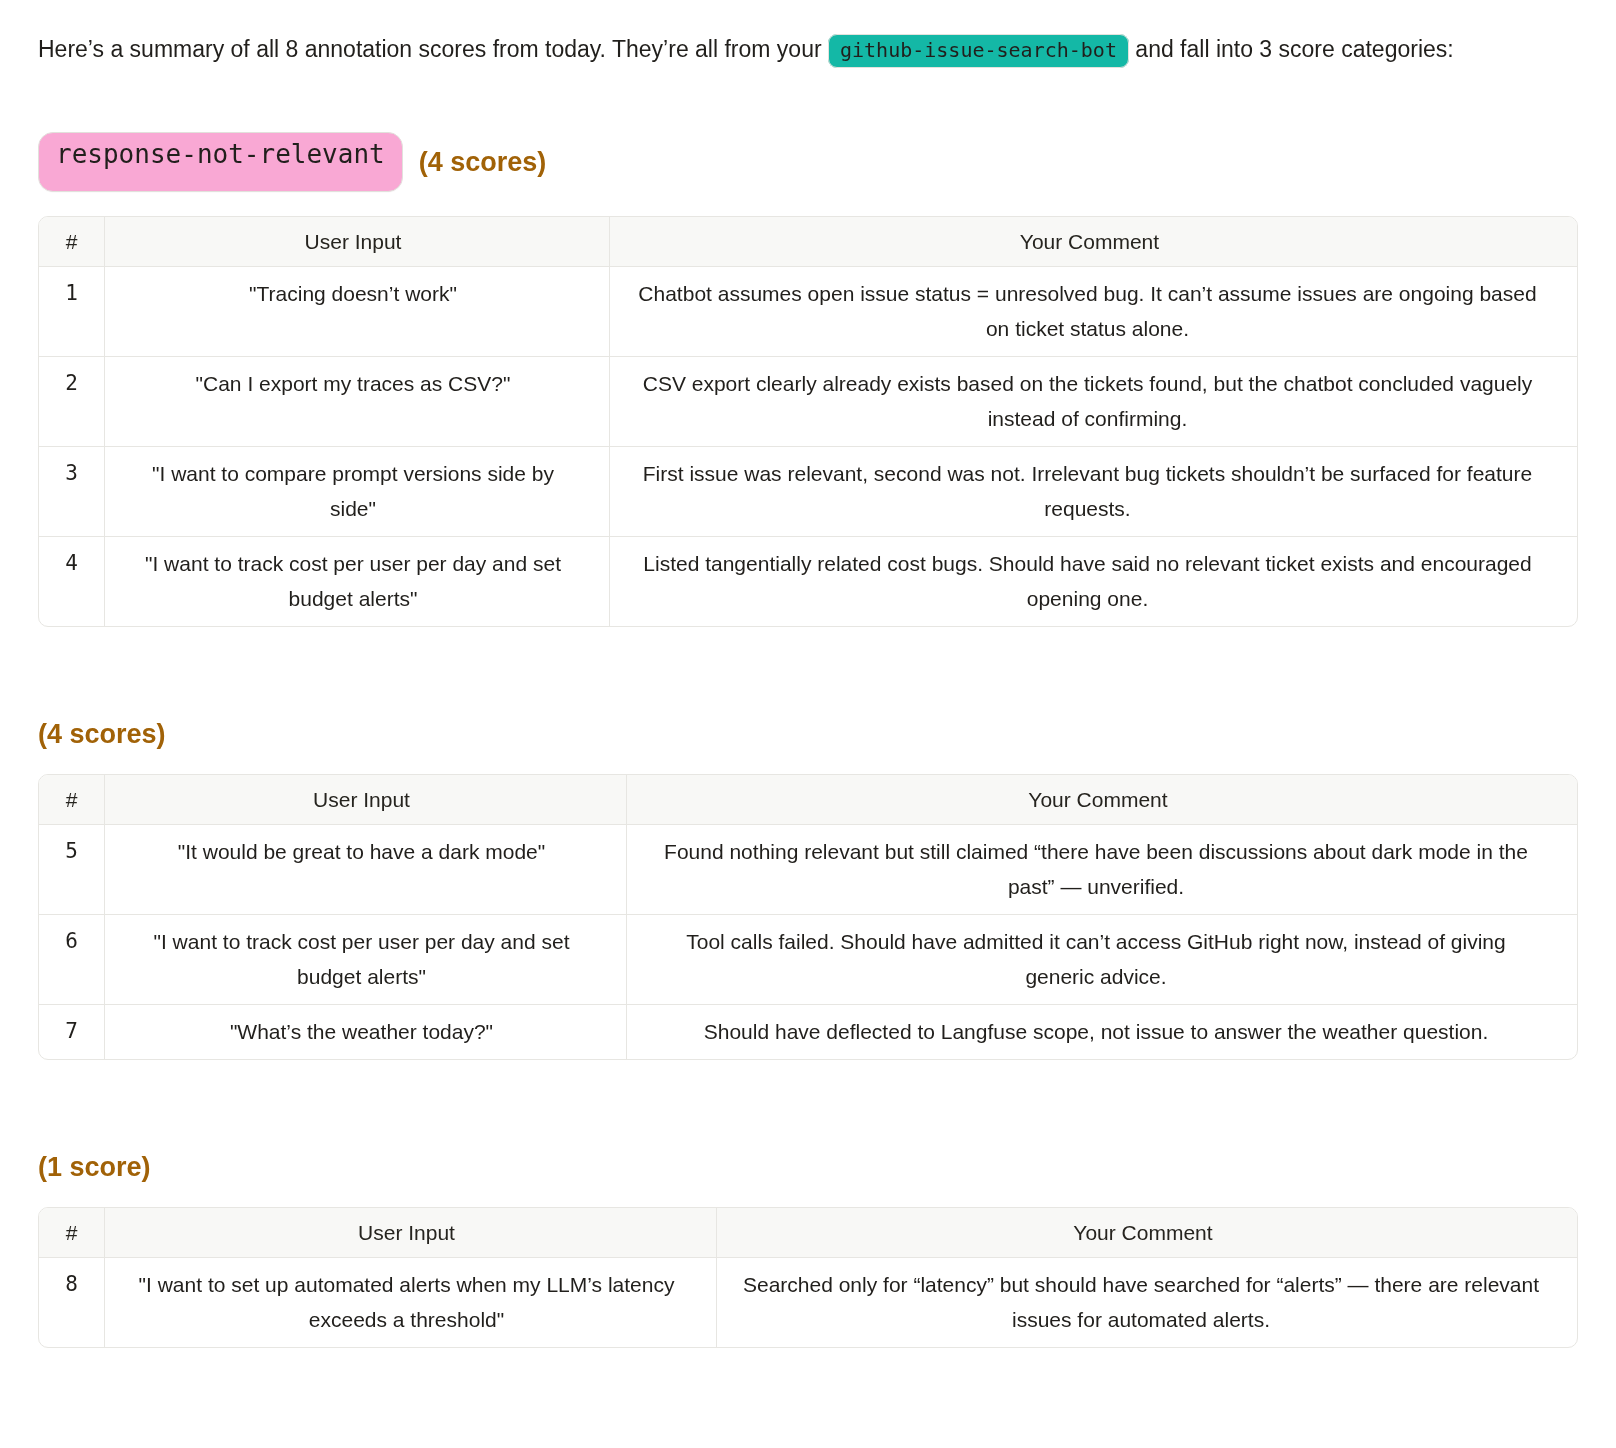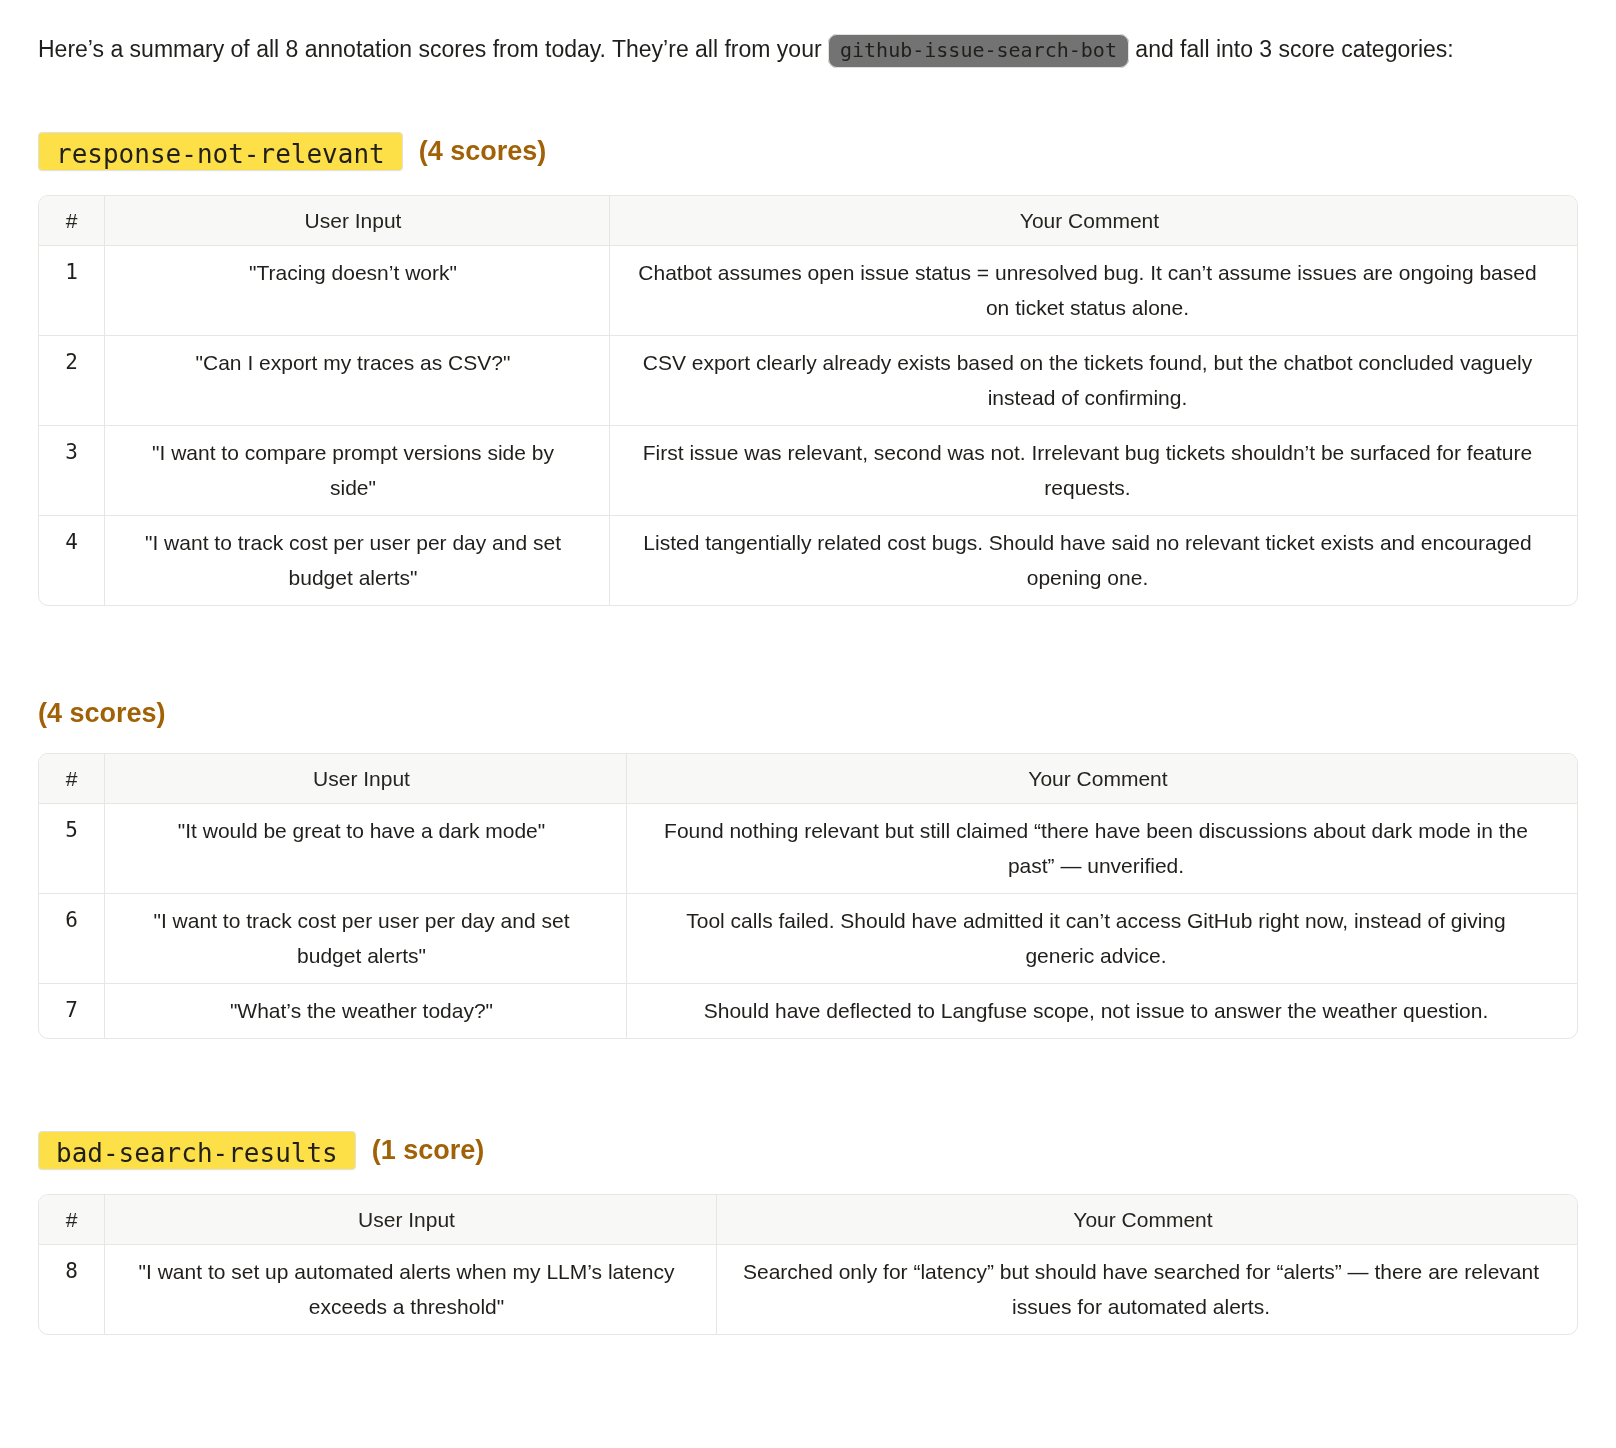--- a/index.html
+++ b/index.html
@@ -14,41 +14,41 @@
   
   .intro{
     width:1540px;
     font-size:23px;
     line-height:47px;
     margin:0;
   }
   .code-chip{
     font-family:"DejaVu Sans Mono","Liberation Mono",monospace;
     font-size:20px;
-    background:#737373;
+    background:#14b8a6;
     border:1.5px solid #e3e2dd;
     border-radius:9px;
     padding:3px 11px 5px 11px;
     white-space:nowrap;
   }
 
   
   section{margin-top:58px;}
   section + section{margin-top:92px;}
   .sec-head{
     display:flex;align-items:center;gap:16px;
     margin:0 0 24px 0;
   }
   .badge{
     font-family:"DejaVu Sans Mono","Liberation Mono",monospace;
     font-size:26px;
-    background:#fde047;
+    background:#f9a8d4;
     border:1.5px solid #e2e1dc;
-    border-radius:4px;
-    padding:6px 17px 1px 17px;
+    border-radius:15px;
+    padding:6px 17px 22px 17px;
     box-shadow:0 1px 1px rgba(0,0,0,0.02);
     white-space:nowrap;
   }
   .count{
     font-size:27px;
     font-weight:700;
     color:#a16207;
   }
 
   
@@ -188,21 +188,20 @@
                 <td class="c-input">"What’s the weather today?"</td>
                 <td class="c-comment">Should have deflected to Langfuse scope, not issue to answer the weather question.</td>
               </tr>
             </tbody>
       </table>
     </div>
   </section>
 
   <section>
     <div class="sec-head">
-      <span class="badge">bad-search-results</span>
       <span class="count">(1 score)</span>
     </div>
     <div class="tbl-wrap">
       <table class="t2">
         <colgroup>
               <col class="c-num">
               <col class="c-input">
               <col class="c-comment">
             </colgroup>
         <thead>

